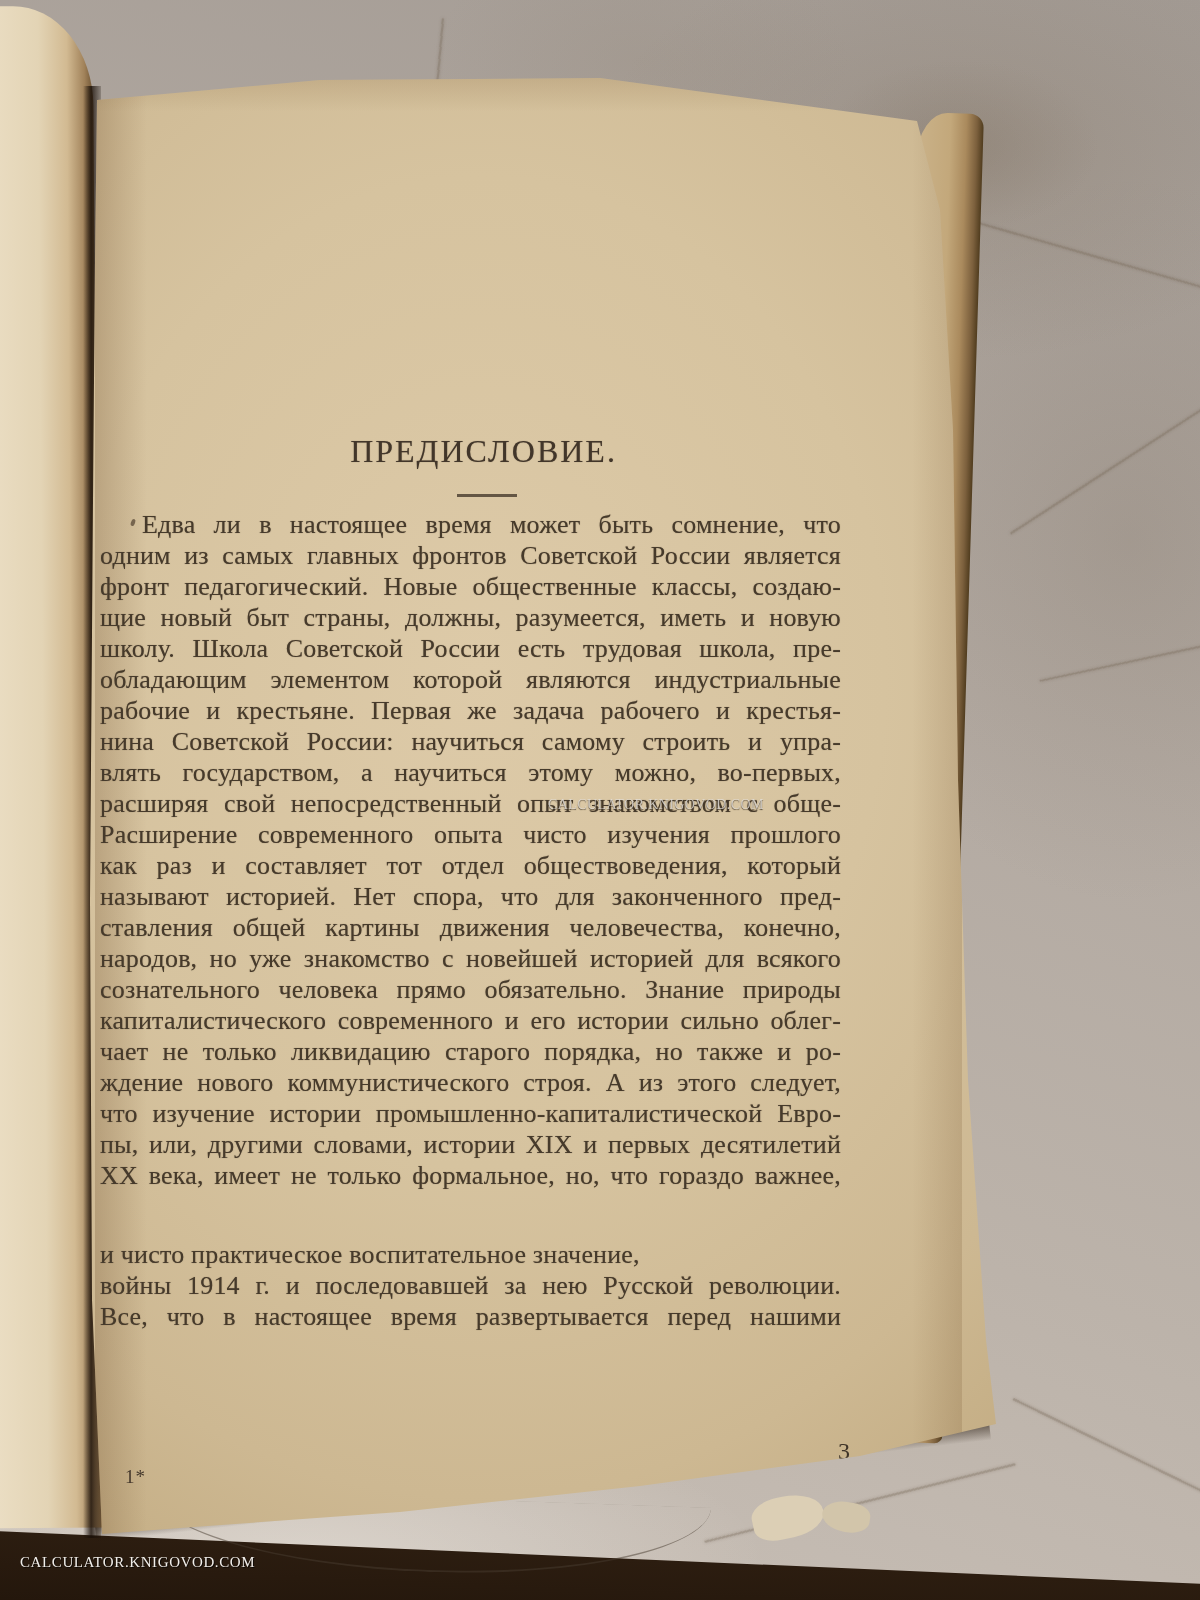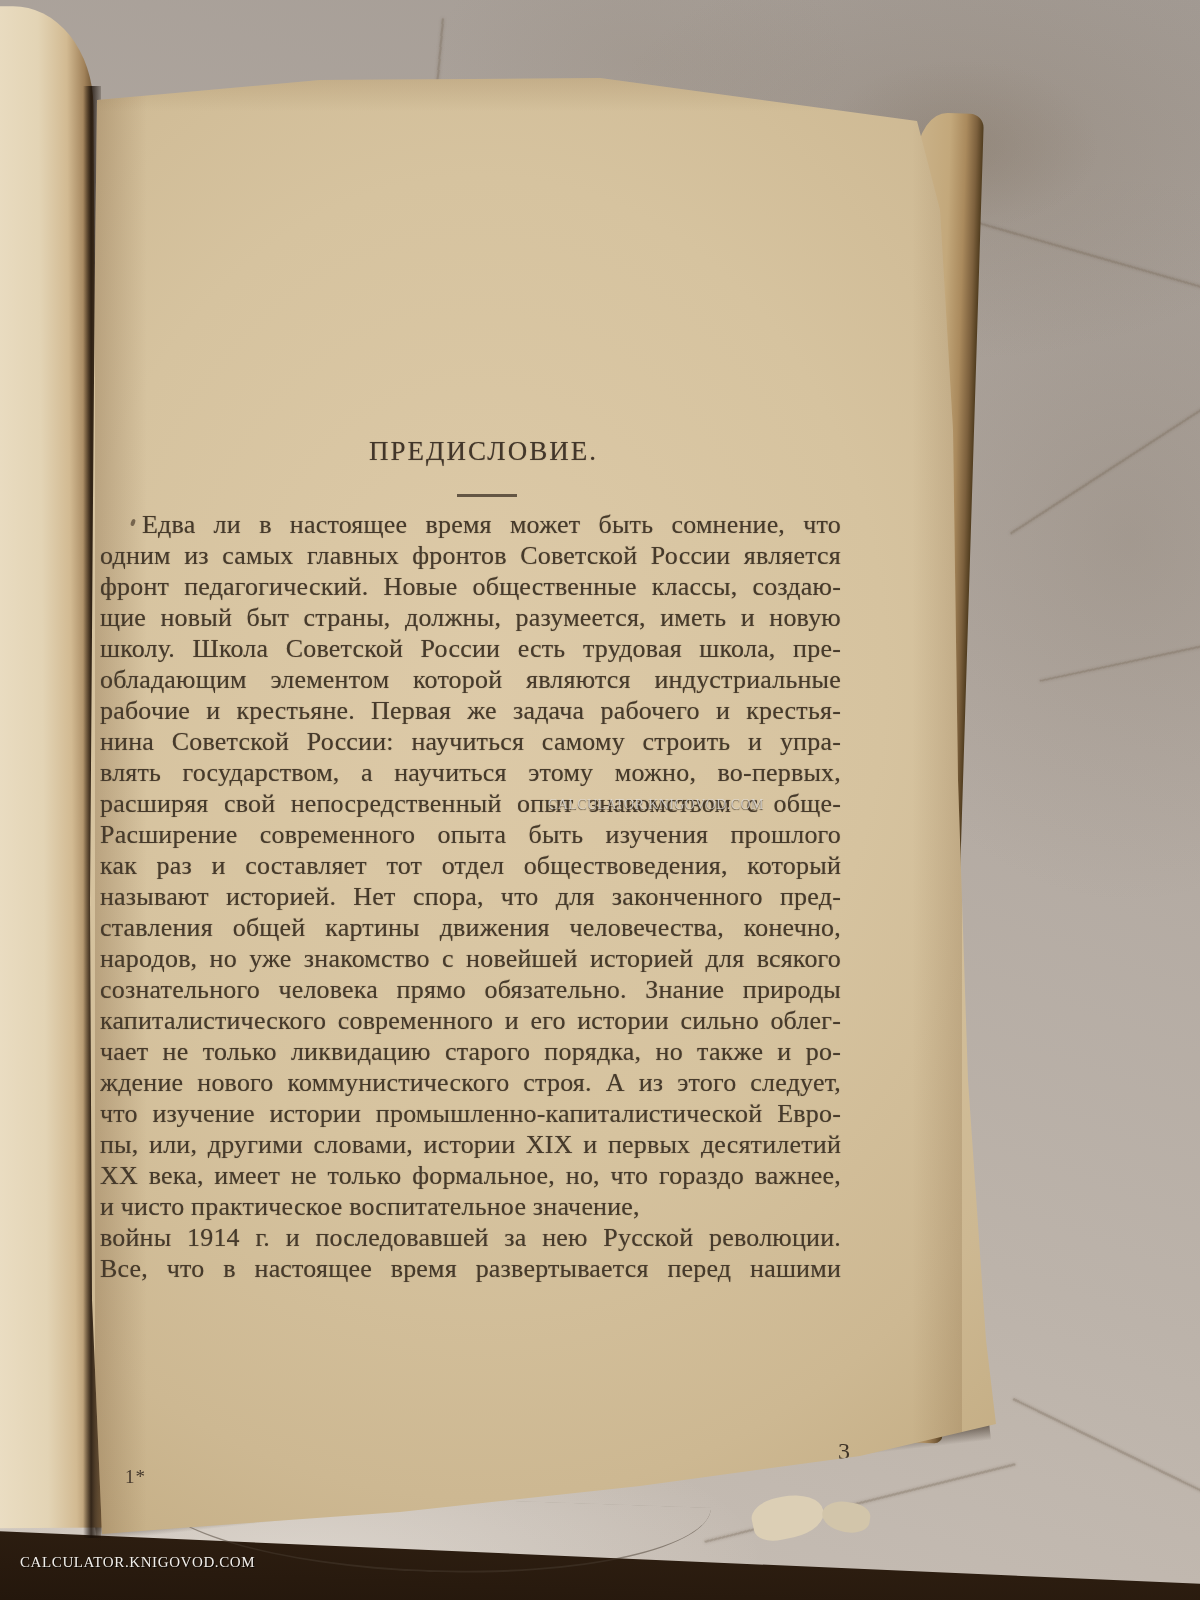--- a/index.html
+++ b/index.html
@@ -72,31 +72,31 @@
   .shade-right{left:912px; top:115px; width:50px; height:1330px;
     background:linear-gradient(to left, rgba(115,82,44,.20), rgba(115,82,44,0));}
   .shade-topright{left:840px; top:90px; width:140px; height:150px;
     background:radial-gradient(closest-side at 85% 20%, rgba(130,95,52,.28), rgba(130,95,52,0));}
   .shade-top{left:95px; top:76px; width:830px; height:36px;
     background:linear-gradient(to bottom, rgba(120,88,48,.18), rgba(120,88,48,0));}
   
   .title{
     position:absolute; left:100px; top:434px; width:741px;
     padding-left:26px; box-sizing:border-box;
-    font-size:27px; line-height:34px; letter-spacing:2px; text-align:center;
+    font-size:32px; line-height:34px; letter-spacing:2px; text-align:center;
     color:#42362a; text-shadow:0 0 1px rgba(60,45,30,.45);
   }
   .rule{position:absolute; left:457px; top:494px; width:60px; height:3px; background:#463a2c; opacity:.8;}
   .body{
     position:absolute; left:100px; top:509px; width:741px;
     font-size:26px; line-height:31px; letter-spacing:.2px;
     color:#463a2b; text-shadow:0 0 1px rgba(62,48,32,.5);
   }
   .line{height:31px; overflow:hidden; text-align:justify; text-align-last:justify; white-space:normal;}
-  .line.no-just{text-align-last:left;}
+  .line.no-just{text-align-last:left;margin-top:48px;}
   .line.indent{text-indent:42px;}
   .pagenum{position:absolute; left:838px; top:1438px; font-size:24px; color:#3f3428;}
   .sig{position:absolute; left:125px; top:1466px; font-size:19px; letter-spacing:1px; color:#44382c;}
   .speck{position:absolute; left:131px; top:519px; width:4px; height:7px; background:rgba(70,56,40,.65); border-radius:60% 40% 50% 50%; transform:rotate(18deg);}
   
   .wm{
     position:absolute; font-family:Liberation Serif, serif;
     white-space:nowrap;
   }
   .wm-center{
@@ -147,21 +147,21 @@
         <div class="line indent">Едва ли в настоящее время может быть сомнение, что</div>
         <div class="line">одним из самых главных фронтов Советской России является</div>
         <div class="line">фронт педагогический. Новые общественные классы, создаю-</div>
         <div class="line">щие новый быт страны, должны, разумеется, иметь и новую</div>
         <div class="line">школу. Школа Советской России есть трудовая школа, пре-</div>
         <div class="line">обладающим элементом которой являются индустриальные</div>
         <div class="line">рабочие и крестьяне. Первая же задача рабочего и крестья-</div>
         <div class="line">нина Советской России: научиться самому строить и упра-</div>
         <div class="line">влять государством, а научиться этому можно, во-первых,</div>
         <div class="line">расширяя свой непосредственный опыт знакомством с обще-</div>
-        <div class="line">Расширение современного опыта быть изучения прошлого</div>
+        <div class="line">Расширение современного опыта чисто изучения прошлого</div>
         <div class="line">как раз и составляет тот отдел обществоведения, который</div>
         <div class="line">называют историей. Нет спора, что для законченного пред-</div>
         <div class="line">ставления общей картины движения человечества, конечно,</div>
         <div class="line">народов, но уже знакомство с новейшей историей для всякого</div>
         <div class="line">сознательного человека прямо обязательно. Знание природы</div>
         <div class="line">капиталистического современного и его истории сильно облег-</div>
         <div class="line">чает не только ликвидацию старого порядка, но также и ро-</div>
         <div class="line">ждение нового коммунистического строя. А из этого следует,</div>
         <div class="line">что изучение истории промышленно-капиталистической Евро-</div>
         <div class="line">пы, или, другими словами, истории XIX и первых десятилетий</div>

